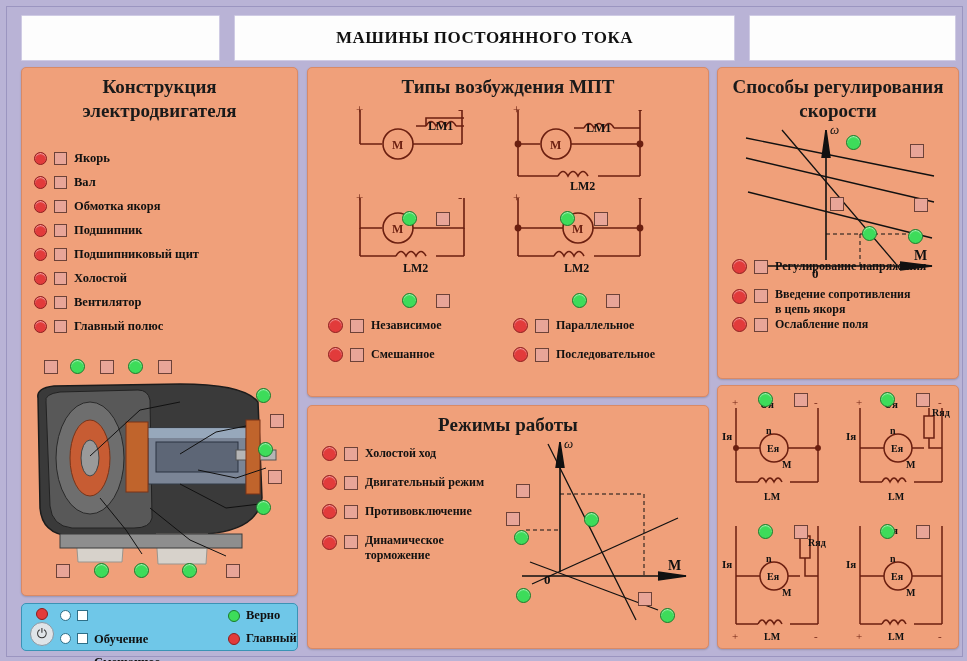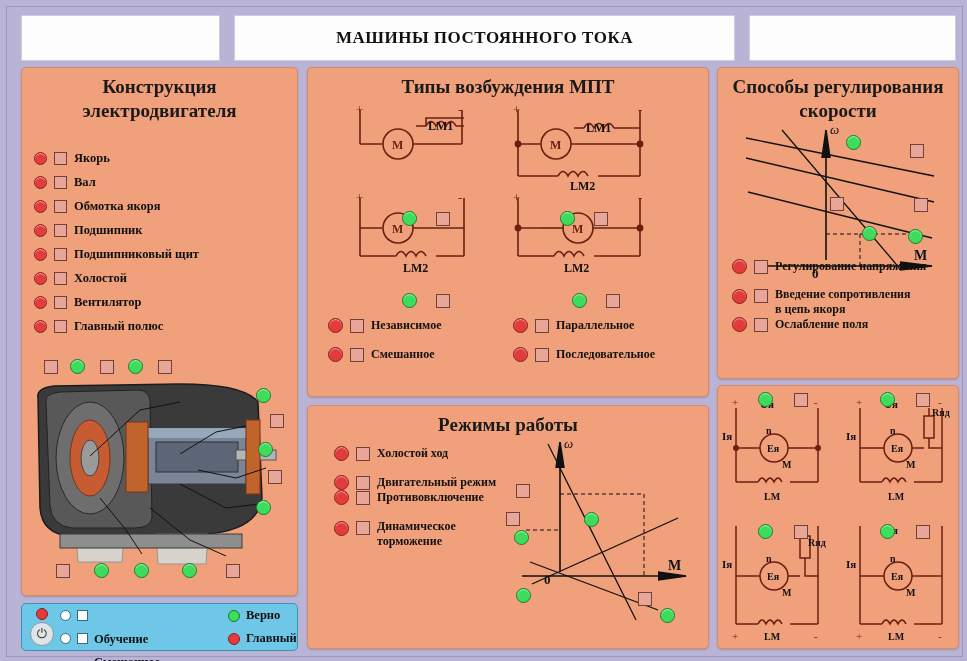--- a/index.html
+++ b/index.html
@@ -337,27 +337,27 @@
         <span class="bigdot"></span>
         <span class="bigsq"></span>
         <span class="clabel">Ослабление поля</span>
       </div>
     </div>
   </div>
 
   <div class="panel" id="panel-modes">
     <div class="ptitle">Режимы работы</div>
 
-    <div style="position:absolute;left:26px;top:40px;width:200px;">
+    <div style="position:absolute;left:14px;top:40px;width:200px;">
       <div class="caption-row" style="margin-bottom:14px;">
         <span class="bigdot"></span>
         <span class="bigsq"></span>
         <span class="clabel">Холостой ход</span>
       </div>
-      <div class="caption-row" style="margin-bottom:0;">
+      <div class="caption-row" style="margin-bottom:14px;">
         <span class="bigdot"></span>
         <span class="bigsq"></span>
         <span class="clabel">Двигательный режим</span>
       </div>
       <div class="caption-row" style="margin-bottom:14px;">
         <span class="bigdot"></span>
         <span class="bigsq"></span>
         <span class="clabel">Противовключение</span>
       </div>
       <div class="caption-row" style="align-items:flex-start;">

